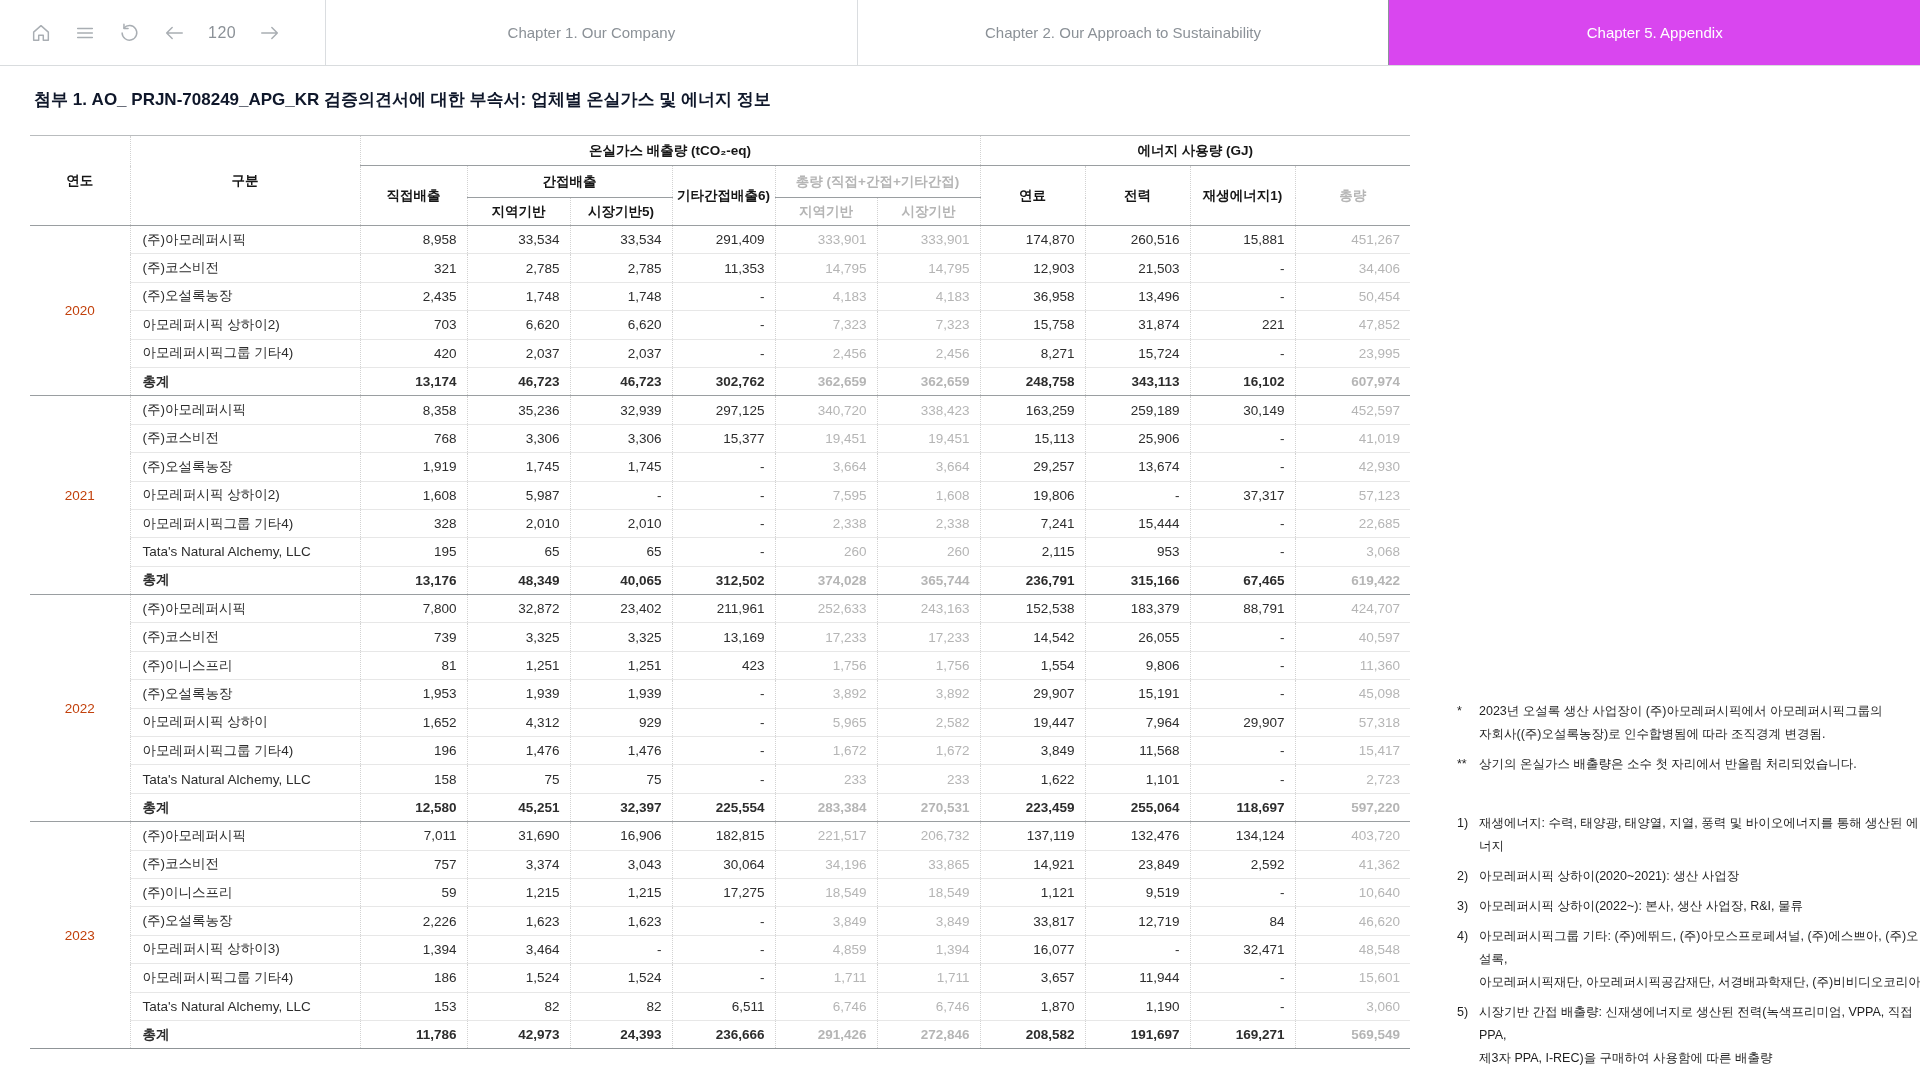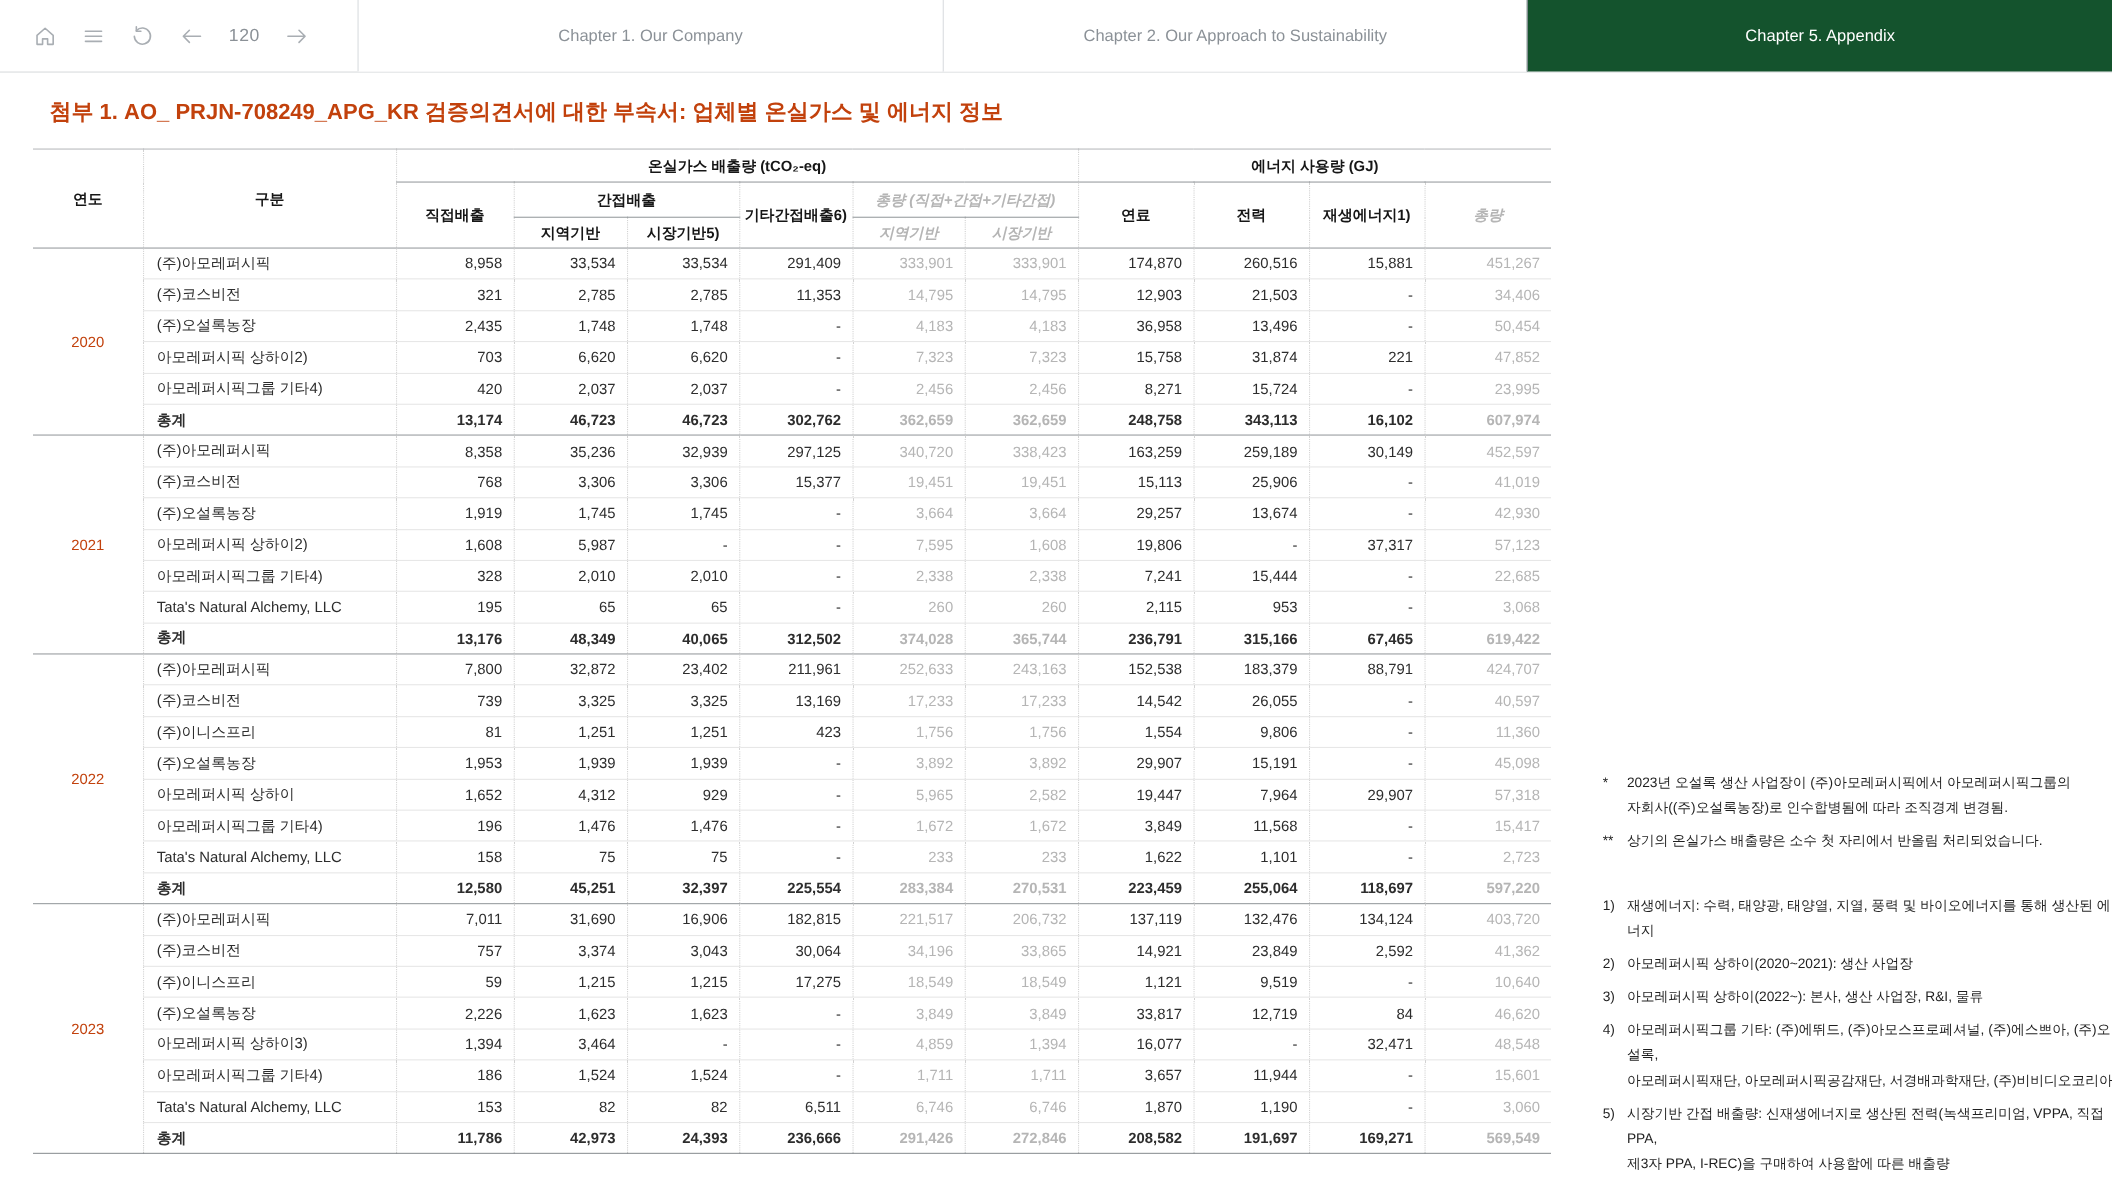--- a/index.html
+++ b/index.html
@@ -10,38 +10,38 @@
   .topbar { position:absolute; left:0; top:0; width:1920px; height:66px;
             display:flex; border-bottom:1px solid #d9dcde; background:#fff; }
   .tools { width:325px; display:flex; align-items:center; padding-left:30px; gap:22px; }
   .tool-btn { display:flex; align-items:center; justify-content:center; cursor:pointer; }
   .tool-btn svg { stroke:#a9aeb3; fill:none; stroke-width:1.6; stroke-linecap:round; stroke-linejoin:round; }
   .page-num { font-size:16px; color:#8b9197; letter-spacing:0.5px; }
   .tabs { flex:1; display:flex; }
   .tab { flex:1; display:flex; align-items:center; justify-content:center;
          font-size:15px; color:#8b9197; border-left:1px solid #dadde0; cursor:pointer;
          background:#fff; white-space:nowrap; }
-  .tab.active { background:#14532d; color:#ffffff; border-left-color:#8c939b; }
+  .tab.active { background:#d946ef; color:#ffffff; border-left-color:#8c939b; }
 
   
-  .doc-title { position:absolute; left:45px; top:88px; font-size:20px; font-weight:bold; color:#c2410c; }
+  .doc-title { position:absolute; left:34px; top:88px; font-size:17px; font-weight:bold; color:#0f172a; }
 
   
   .tbl-wrap { position:absolute; left:30px; top:135px; width:1380px; }
   table { border-collapse:collapse; width:1380px; table-layout:fixed;
           border-top:1px solid #b9bcbe; border-bottom:1px solid #8f9497; }
   th, td { font-size:13.5px; overflow:hidden; white-space:nowrap; }
   th { font-weight:bold; color:#161616; }
   thead th { border-left:1px dotted #d2d2d2; }
   thead tr.r1 th { height:30px; }
   thead tr.r2 th { height:32px; }
   thead tr.r3 th { height:28px; }
   thead th.no-vline { border-left:none; }
   thead th.span-head { border-bottom:1px solid #9a9ea1; }
-  thead th.gray-head { color:#b5b5b5;font-style:italic; }
+  thead th.gray-head { color:#b5b5b5; }
   thead { border-bottom:1px solid #8f9497; }
   tbody td { height:28.4px; border-left:1px dotted #d2d2d2; color:#2d2d2d; }
   tbody td.year-cell { border-left:none; text-align:center; color:#c2410c; }
   tbody td.name-cell { text-align:left; padding-left:12px; }
   tbody td.num { text-align:right; padding-right:10px; }
   tbody td.gray { color:#b5b5b5; }
   tbody tr + tr td { border-top:1px solid #e7e7e7; }
   tbody tr.group-first td { border-top:1px solid #9a9ea1; }
   tbody tr.total-row td { font-weight:bold; }
 

